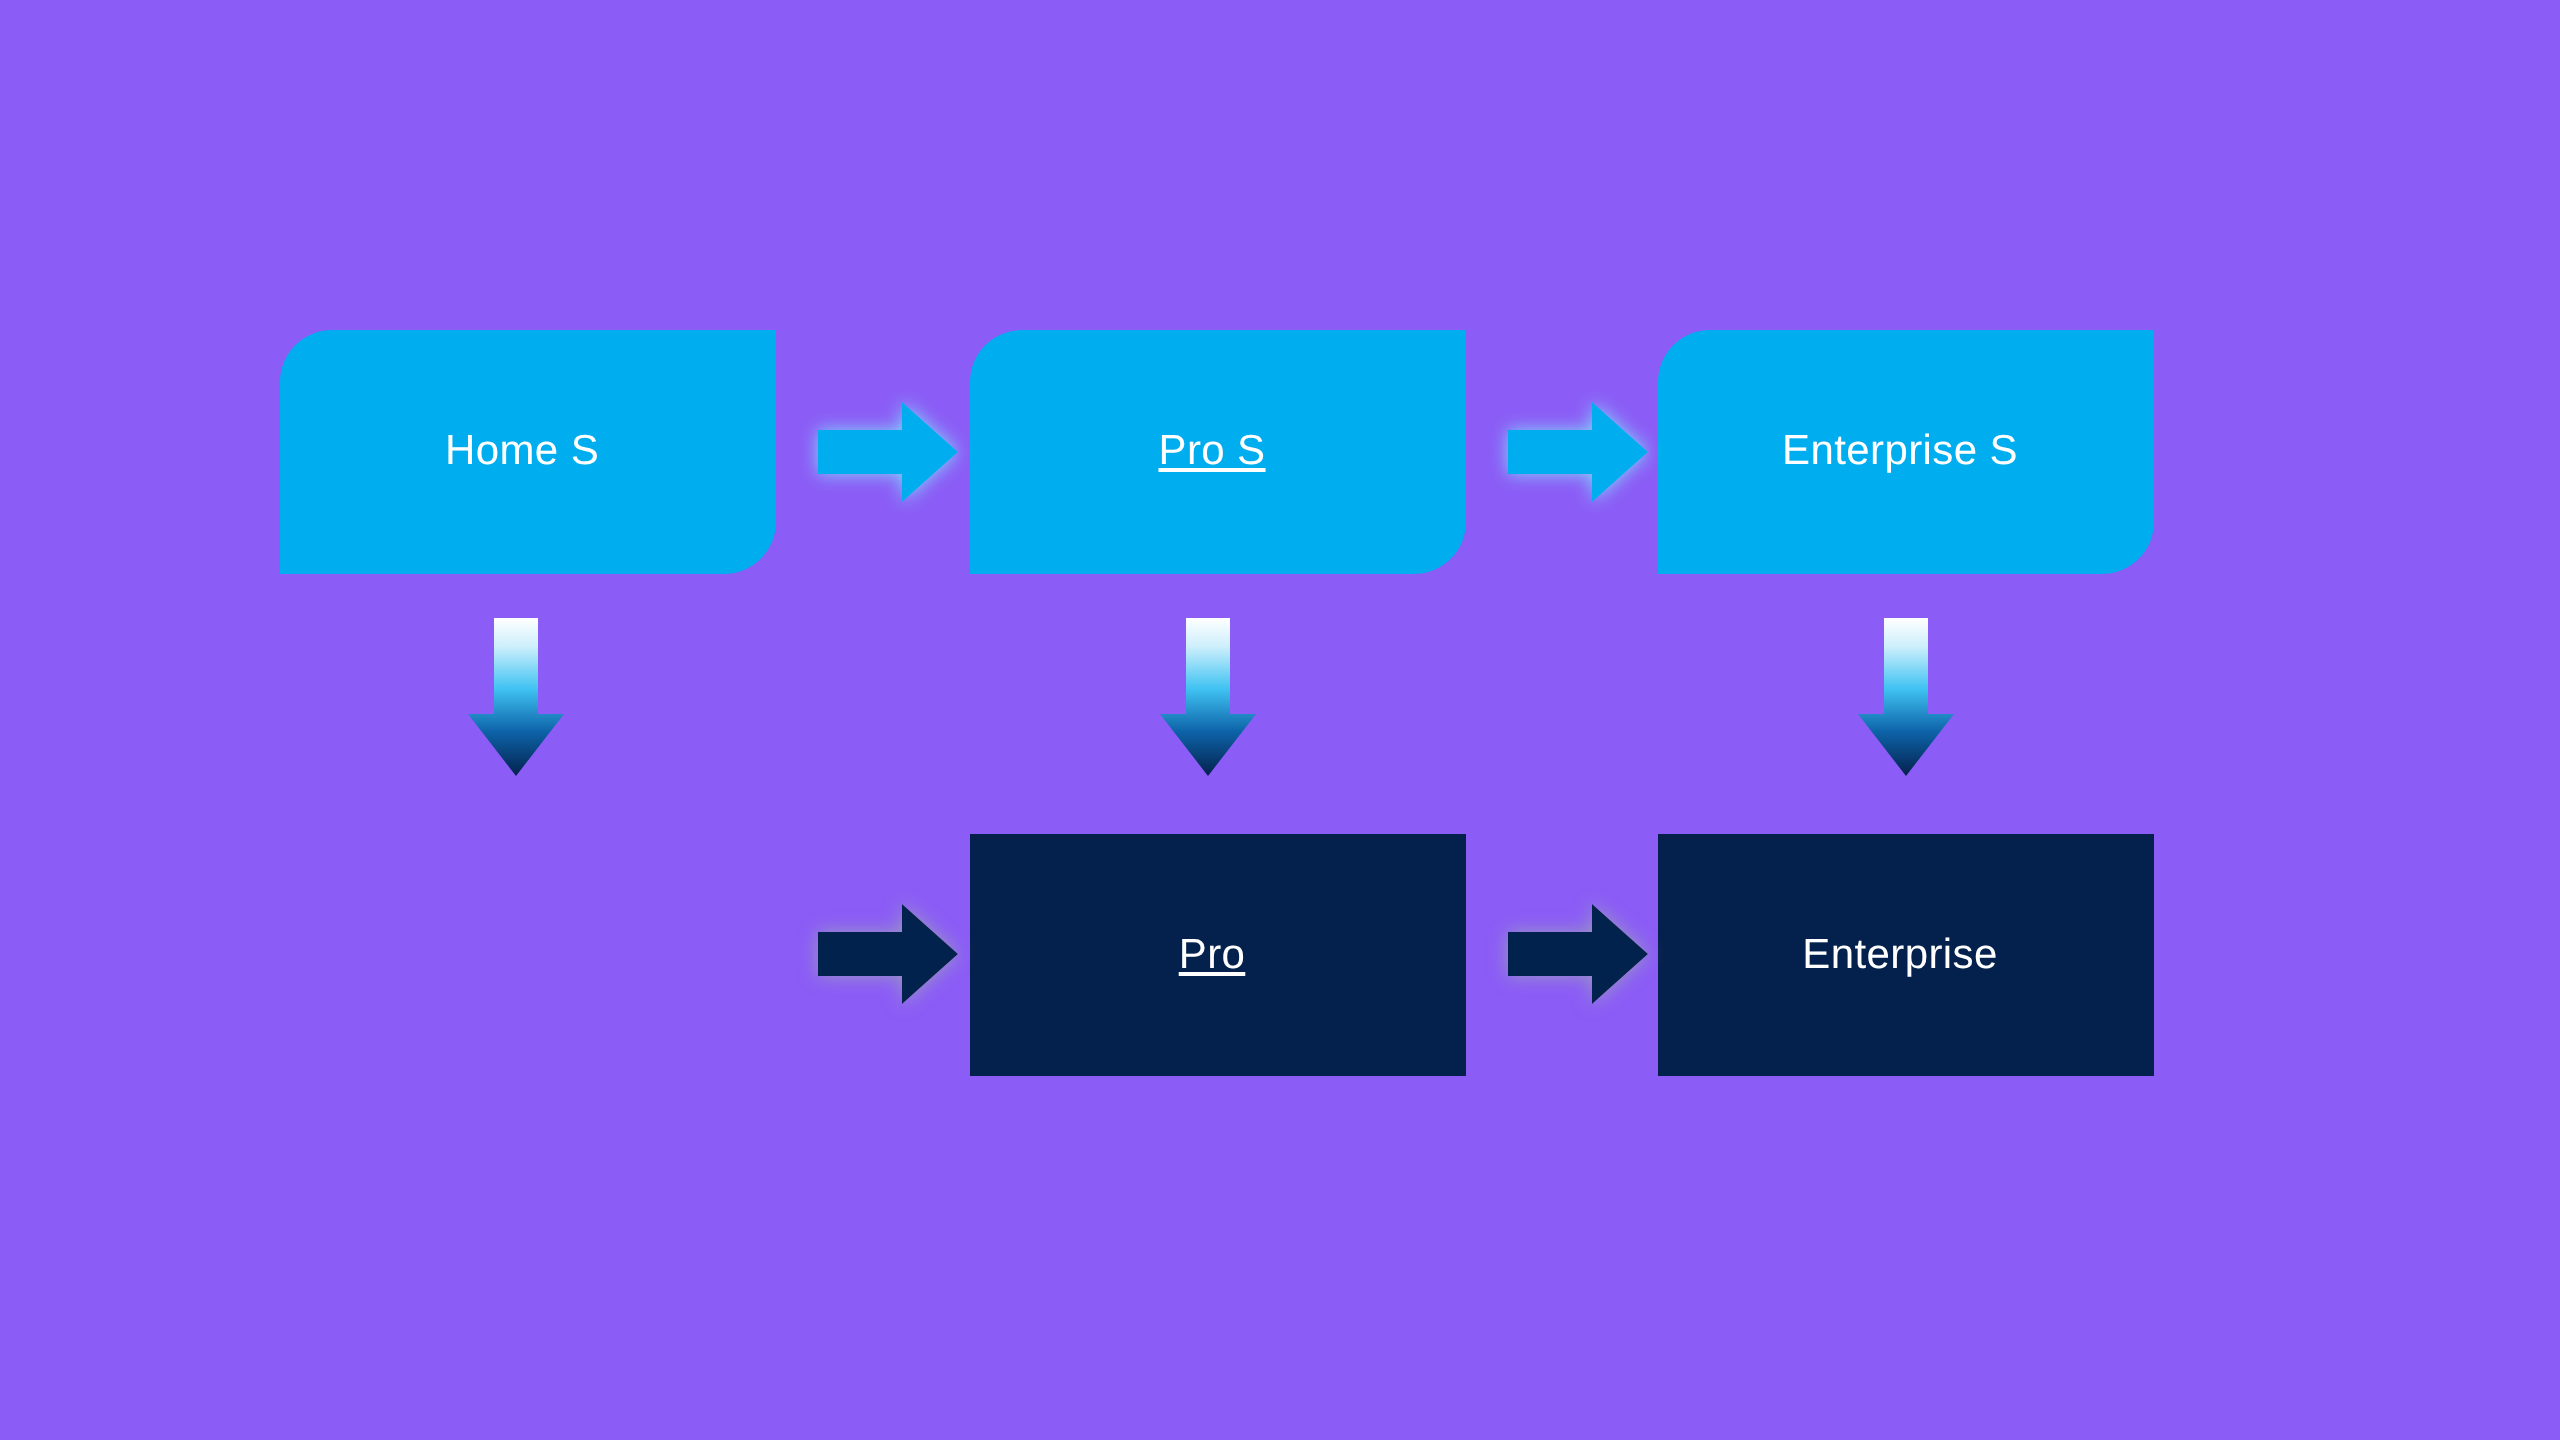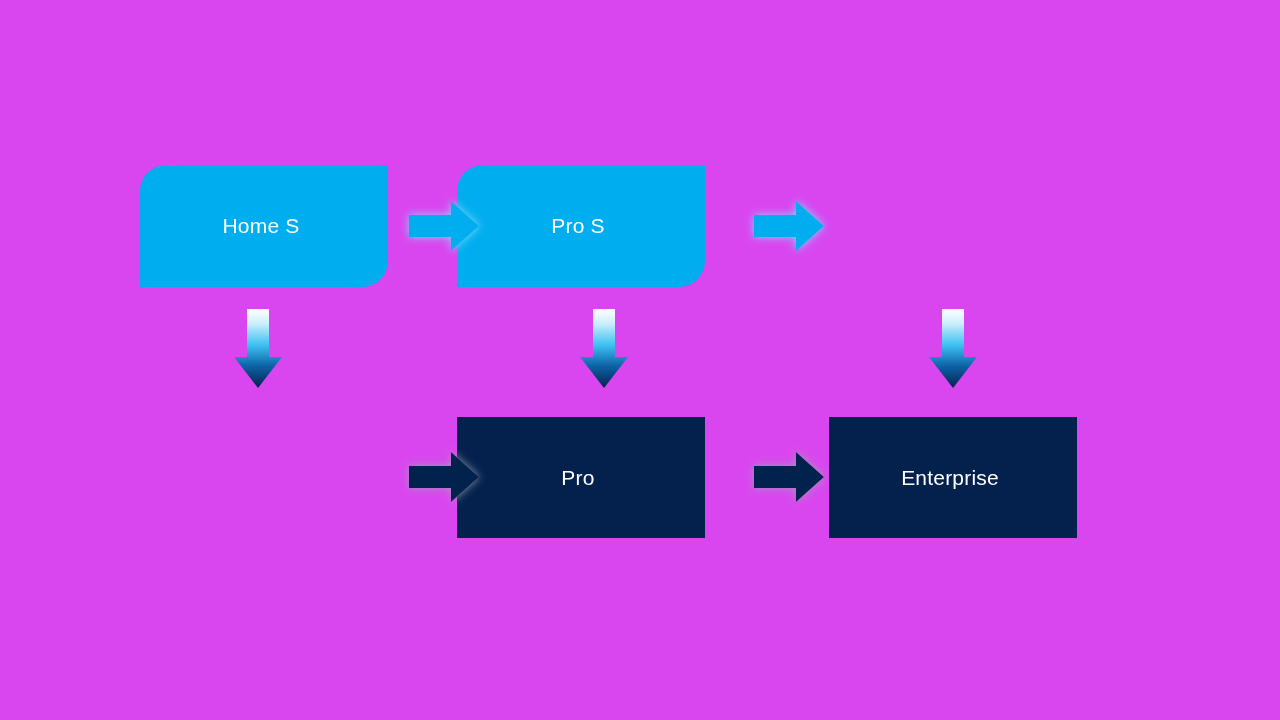--- a/index.html
+++ b/index.html
@@ -13,21 +13,21 @@
     position: relative;
     overflow: hidden;
     font-family: "Liberation Sans", sans-serif;
   }
 
   #canvas {
     position: absolute;
     left: 0; top: 0;
     width: 1280px;
     height: 720px;
-    background: #d946ef;
+    background: #8b5cf6;
   }
 
   
   .node {
     position: absolute;
     display: flex;
     align-items: center;
     justify-content: center;
     box-sizing: border-box;
     color: #ffffff;
@@ -55,21 +55,21 @@
   }
 
   .node-label {
     display: block;
     transform: translateX(-3px);
     white-space: nowrap;
   }
 
   
   .col-0 { left: 140px; }
-  .col-1 { left: 457px; }
+  .col-1 { left: 485px; text-decoration: underline; }
   .col-2 { left: 829px; }
 
   
   .h-arrow {
     position: absolute;
     width: 86px;
     height: 62px;
   }
   .h-arrow-top    { top: 195px; }
   .h-arrow-bottom { top: 446px; }
@@ -97,20 +97,23 @@
 <div id="canvas">
 
   <div class="node node-top col-0">
     <span class="node-label">Home S</span>
   </div>
 
   <div class="node node-top col-1">
     <span class="node-label">Pro S</span>
   </div>
 
+  <div class="node node-top col-2">
+    <span class="node-label">Enterprise S</span>
+  </div>
 
   <div class="h-arrow h-arrow-top h-arrow-0">
     <svg viewBox="0 0 86 62" xmlns="http://www.w3.org/2000/svg">
       <defs>
         <filter id="glowCyan0" x="-50%" y="-50%" width="200%" height="200%">
           <feDropShadow dx="0" dy="0" stdDeviation="4.5" flood-color="#7fdcfb" flood-opacity="0.95"></feDropShadow>
         </filter>
       </defs>
       <polygon points="10,20 52,20 52,6 80,31 52,56 52,42 10,42" fill="#00aeef" filter="url(#glowCyan0)"></polygon>
     </svg>

